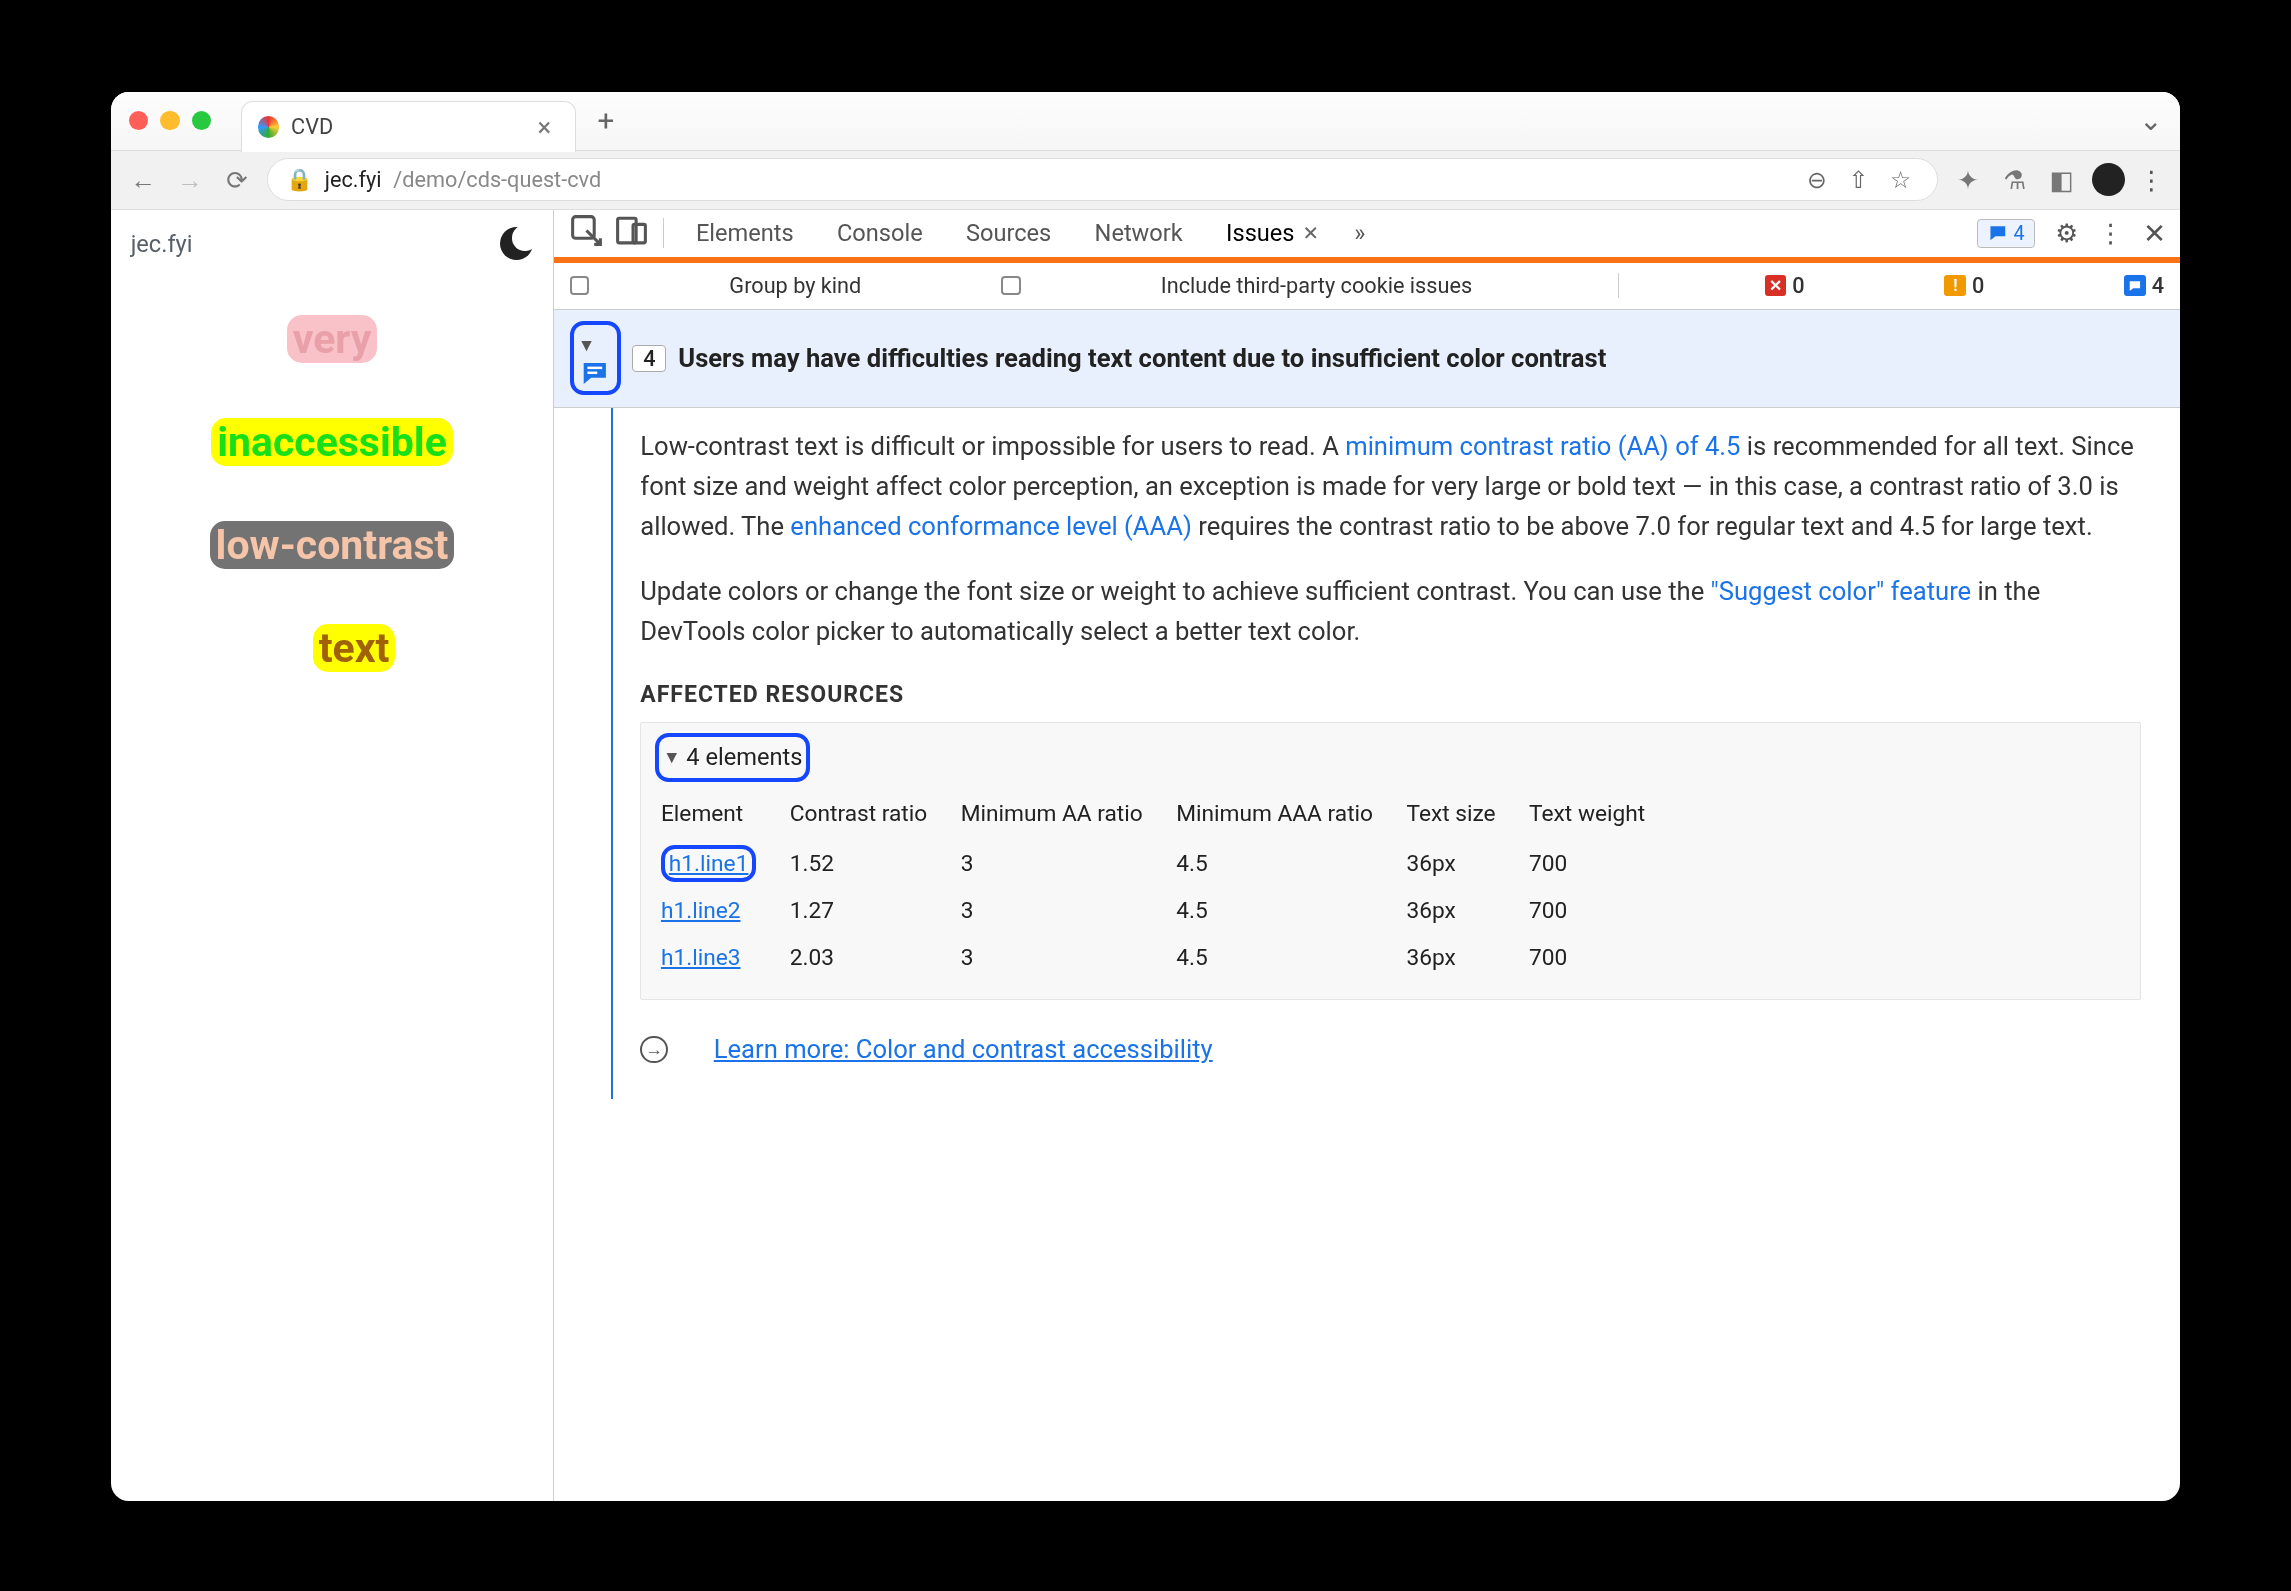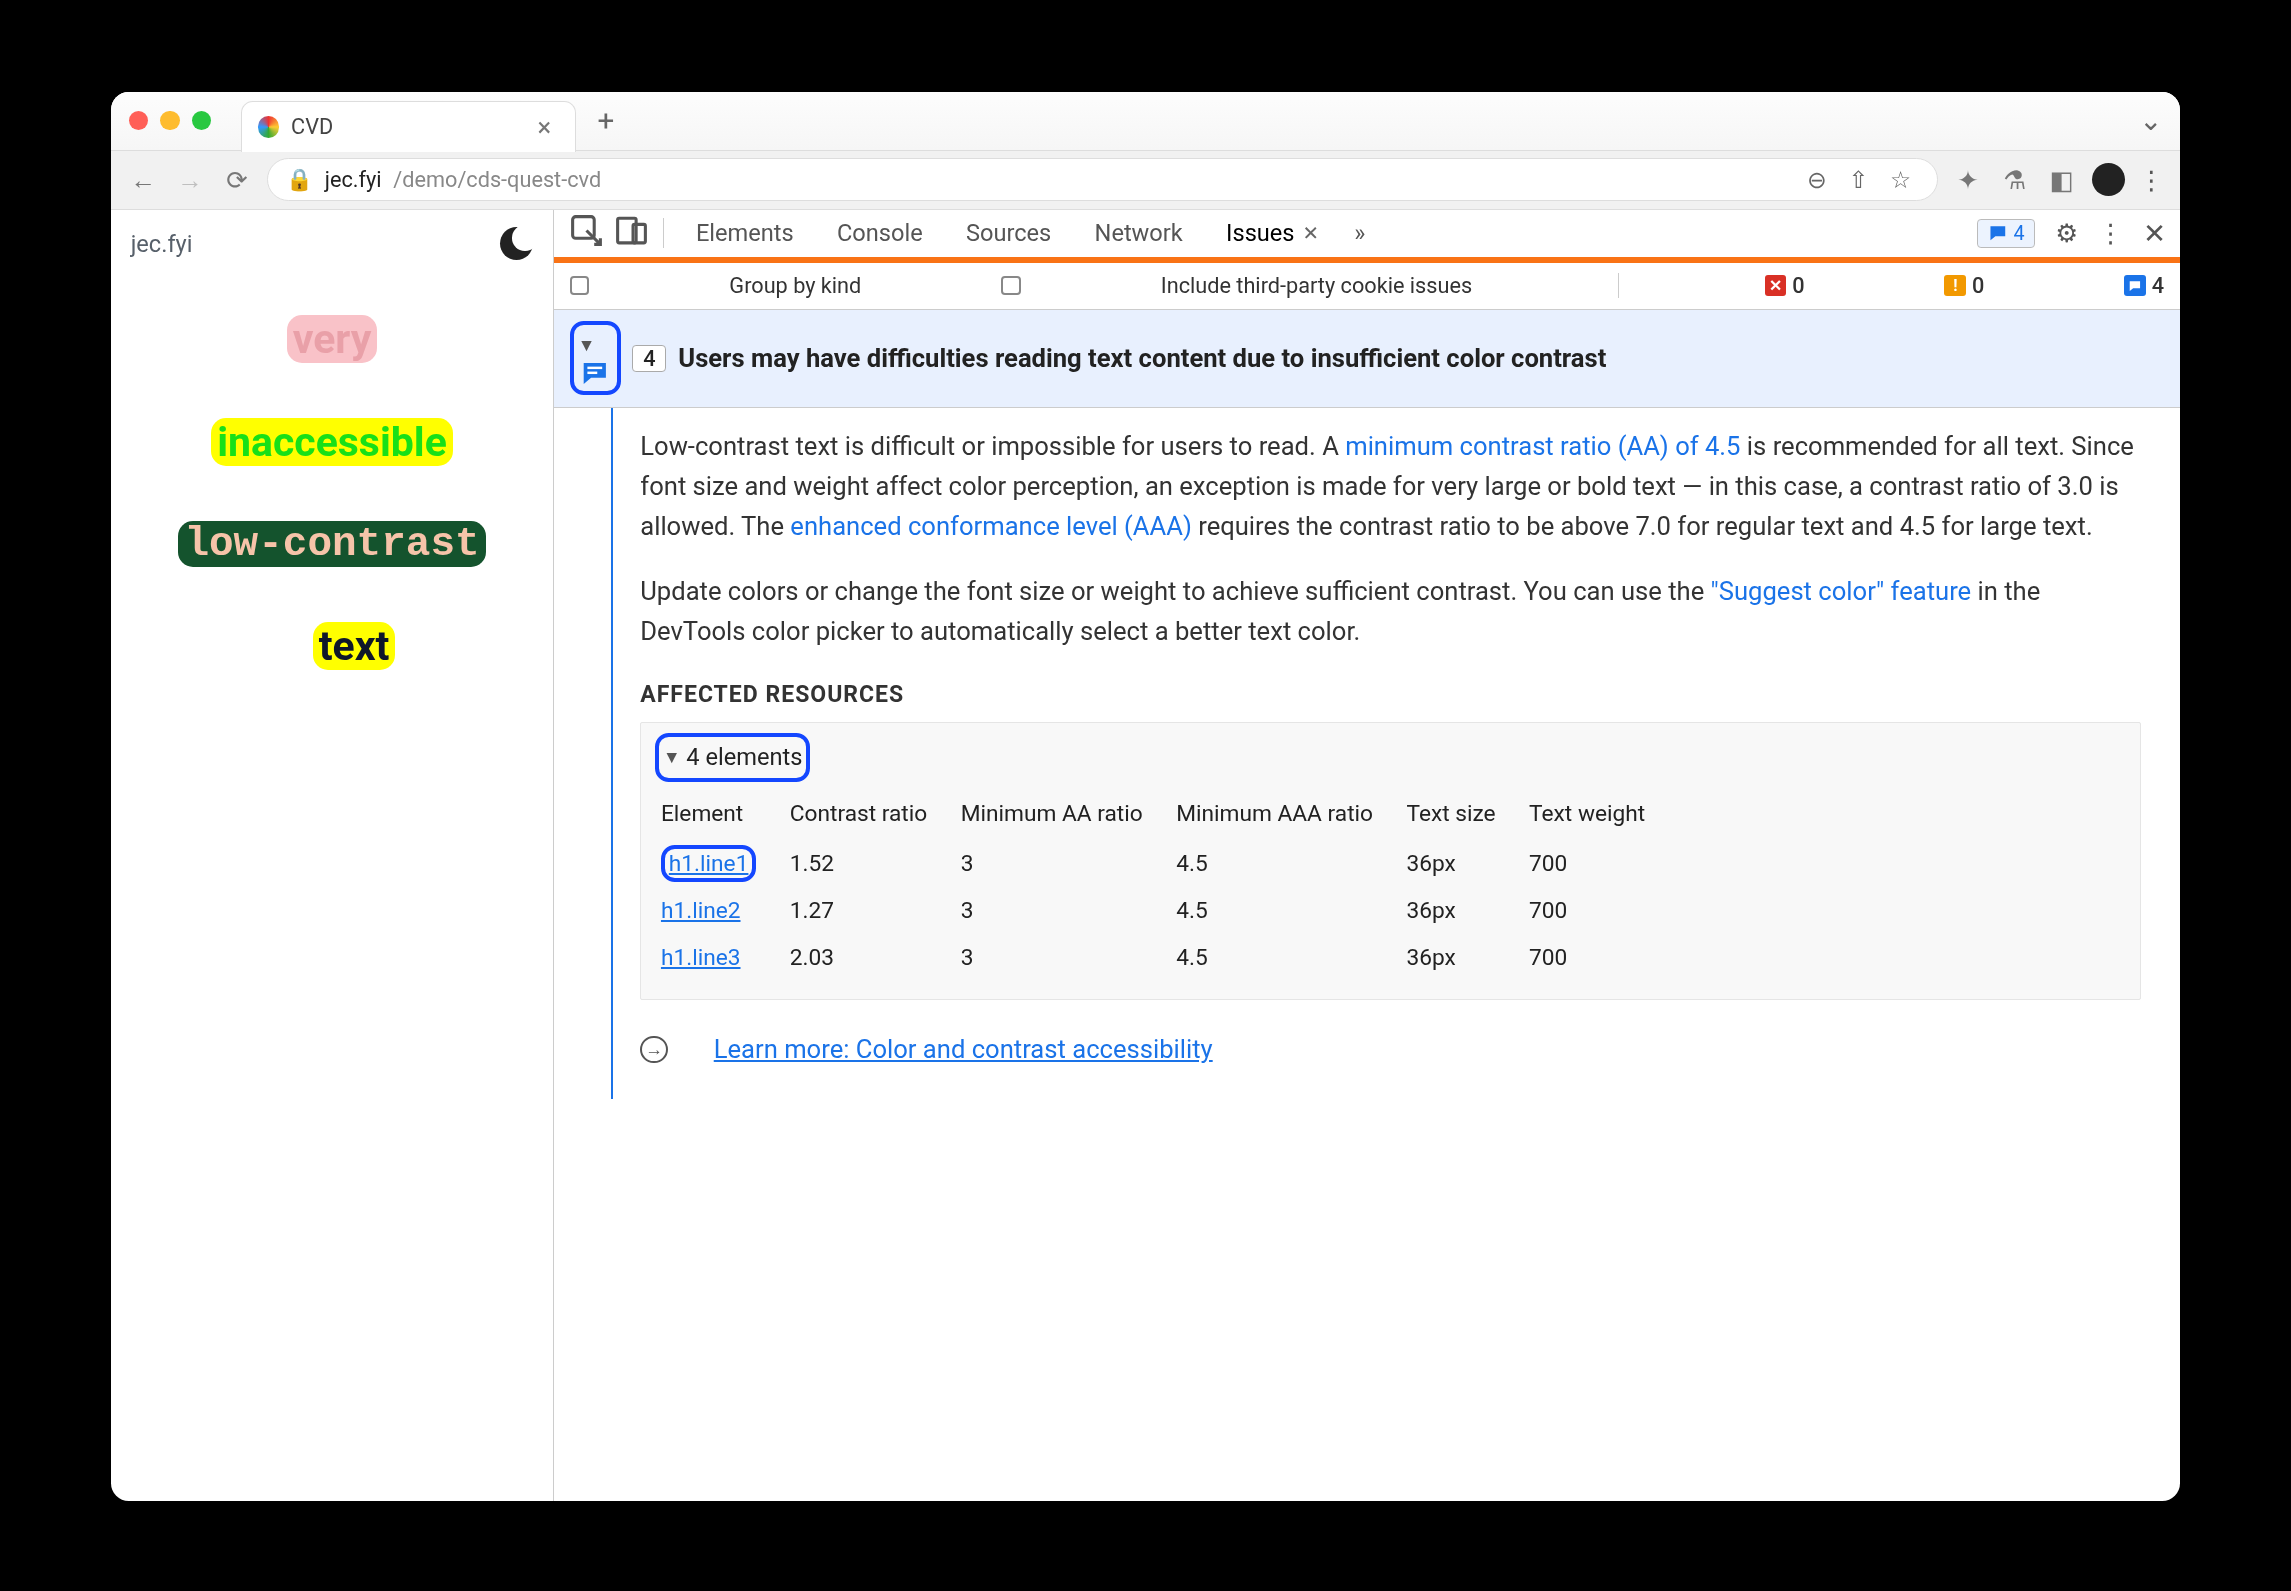--- a/index.html
+++ b/index.html
@@ -97,22 +97,22 @@
     position:relative;
     color:#57606a;
     font-size:23.6px;
   }
   .page-head { width:100%; display:flex; justify-content:space-between; align-items:center;}
   .moon { width:33px;height:33px;border-radius:50%;background:#222; position:relative;}
   .moon::after{content:"";position:absolute;width:25.6px;height:25.6px;border-radius:50%;background:#fff;left:11.8px;top:-2px;}
   .demo-word { font-size:41px; font-weight:700; padding:0 5.9px;border-radius:15px;}
   .w1 { background:#f9c2c8; color:#e9a0a8;}
   .w2 { background:#ffff00; color:#18e018;}
-  .w3 { background:#14532d; color:#f6c4a9;font-family:Liberation Mono, monospace;}
-  .w4 { background:#ffff00; color:#0f172a;margin-left:44px;}
+  .w3 { background:#737373; color:#f6c4a9;}
+  .w4 { background:#ffff00; color:#a16207;margin-left:44px;}
   
   .devtools { flex:1; display:flex; flex-direction:column; overflow:hidden;}
   .dt-tabs {
     height:53px; border-bottom:6px solid #f97316;
     display:flex; align-items:center; padding:0 13.8px;
     gap:7.9px; font-size:23.6px; color:#555;
   }
   .dt-ico { width:37px; text-align:center; font-size:21.7px;}
   .dt-sep { width:1px; height:29.6px; background:#ccc; margin:0 5.9px;}
   .dt-tab { padding:0 17.7px; height:100%; display:flex; align-items:center; gap:7.9px;}

